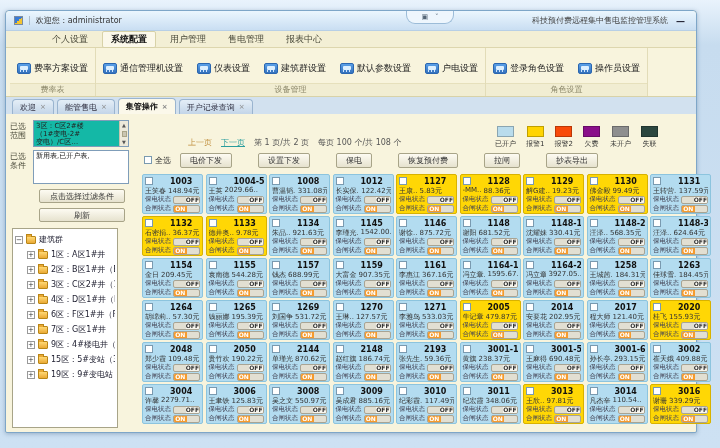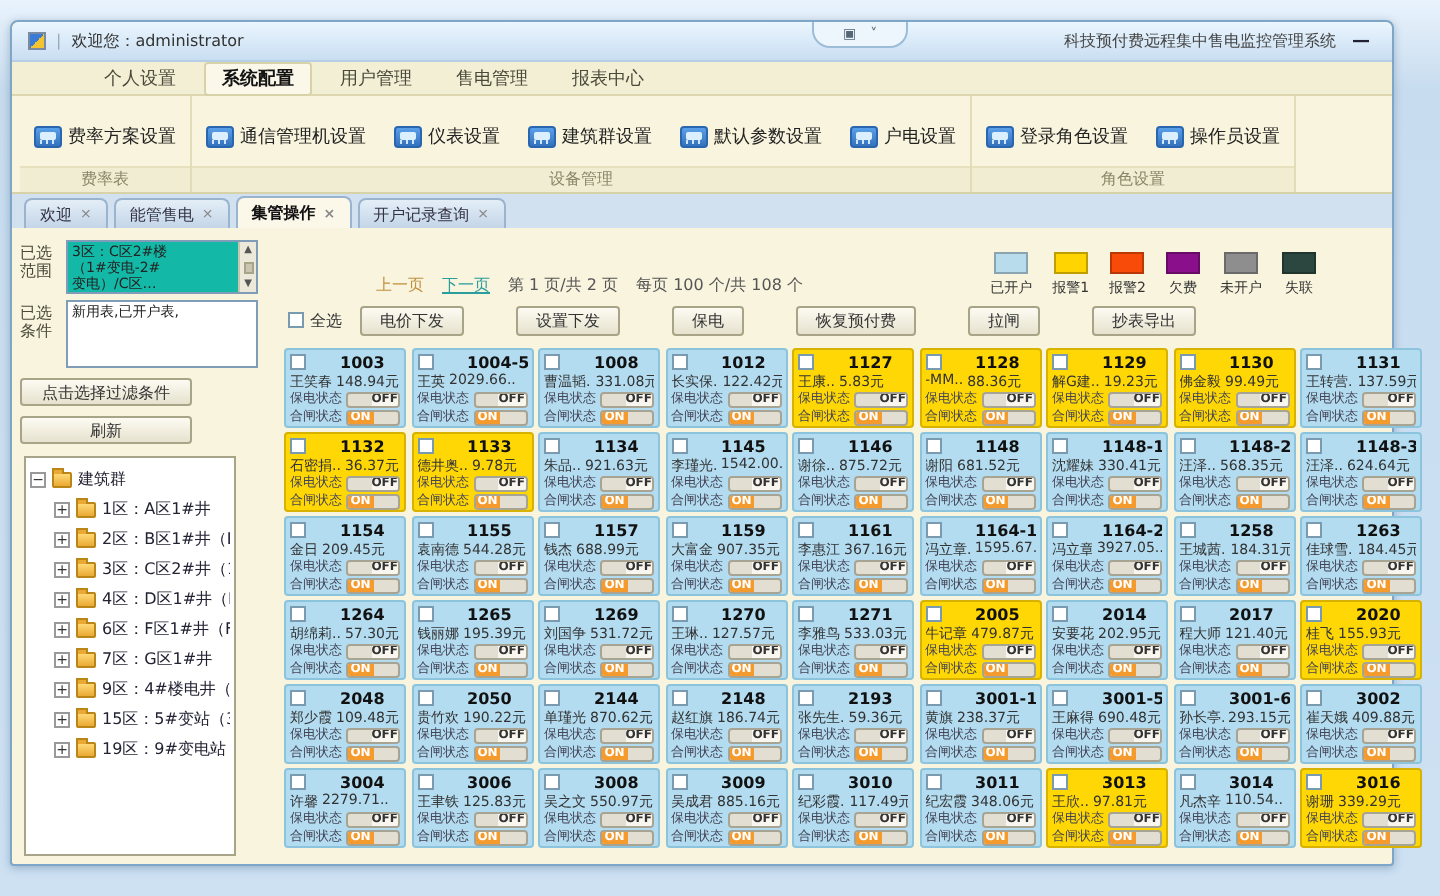--- a/index.html
+++ b/index.html
@@ -34,21 +34,21 @@
 
 .content{display:flex;height:320px;padding:3px 3px 0 4px}
 .sidebar{width:128px;flex:none;font-size:8px;color:#4a4a3a}
 .fieldrow{display:flex;gap:3px;margin-top:3px}
 .sidelabel{width:20px;line-height:9px;padding-top:2px}
 .listbox{width:96px;height:27px;background:#14b8a6;border:1px solid #7f9db9;display:flex}
 .lb-lines{flex:1;overflow:hidden;font-size:7px;line-height:8px;padding:1px 0 0 2px;color:#222;white-space:nowrap}
 .sbar{width:9px;background:#ece9da;border-left:1px solid #c8c4ae;display:flex;flex-direction:column;align-items:center;justify-content:space-between;font-size:5px;color:#555;padding:1px 0}
 .sthumb{width:5px;height:6px;background:#c9c5b2;border:1px solid #a8a488}
 .textbox{width:96px;height:34px;background:#fff;border:1px solid #7f9db9;font-size:7px;line-height:9px;padding:1px 2px;color:#222;overflow:hidden}
-.sidebtn{display:block;margin:5px 0 0 0;width:86px;height:14px;font-size:8px;background:linear-gradient(#fdfbf2,#e6e2ce);border:1px solid #a8a488;border-radius:2px;color:#333}
+.sidebtn{display:block;margin:5px 0 0 29px;width:86px;height:14px;font-size:8px;background:linear-gradient(#fdfbf2,#e6e2ce);border:1px solid #a8a488;border-radius:2px;color:#333}
 .tree{margin-top:6px;margin-left:2px;width:106px;height:200px;background:#fff;border:1px solid #a8a488;padding:3px 2px;font-size:8px;color:#223;overflow:hidden}
 .titem{display:flex;align-items:center;gap:3px;height:15px;white-space:nowrap;overflow:hidden}
 .titem.child{padding-left:12px}
 .exp{width:8px;height:8px;border:1px solid #999;background:#fff;font-size:7px;line-height:6px;text-align:center;color:#333;flex:none}
 .folder{width:10px;height:8px;background:linear-gradient(#ffd976,#eaa934);border:1px solid #b98617;border-radius:1px;position:relative;flex:none}
 .folder:before{content:"";position:absolute;top:-3px;left:-1px;width:4px;height:2px;background:#eaa934;border:1px solid #b98617;border-bottom:none}
 
 .main{flex:1;position:relative;padding-left:4px}
 .pagerow{display:flex;gap:9px;align-items:center;height:13px;font-size:8px;color:#555;margin-top:19px;padding-left:46px}
 .plink.prev{color:#c09040}

